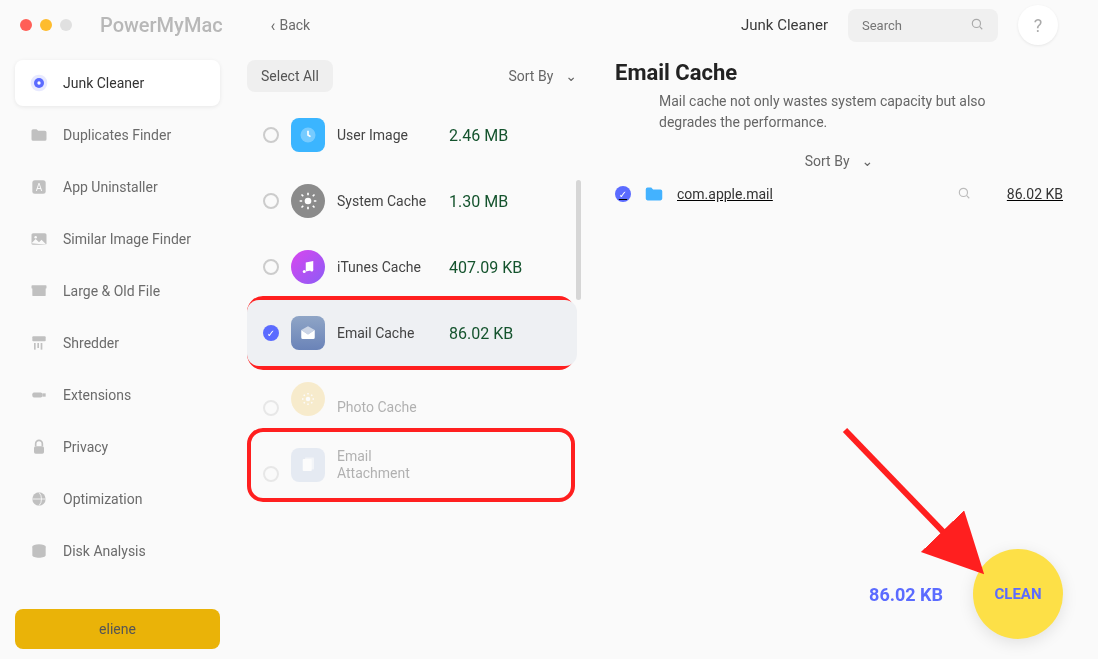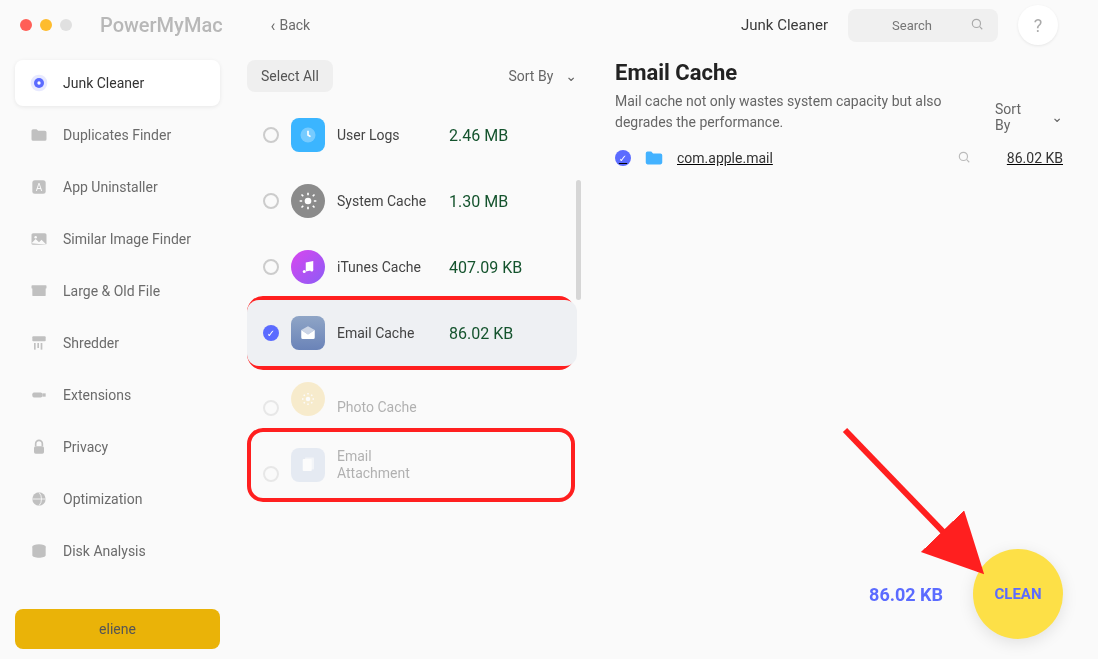--- a/index.html
+++ b/index.html
@@ -10,21 +10,21 @@
     .traffic-light { width: 12px; height: 12px; border-radius: 50%; }
     .tl-red { background: #ff5f57; }
     .tl-yellow { background: #febc2e; }
     .tl-green { background: #e0e0e0; }
     .app-name { margin-left: 20px; color: #b8b8b8; font-size: 20px; font-weight: 500; }
     .back-btn { margin-left: 40px; display: flex; align-items: center; gap: 4px; color: #6b6b6b; font-size: 14px; cursor: pointer; }
     .back-chev { font-size: 16px; }
     .header-section { margin-left: auto; display: flex; align-items: center; gap: 20px; padding-right: 20px; }
     .header-title { color: #3b3b3b; font-size: 15px; }
     .search-box { background: #f0f0f0; border-radius: 8px; padding: 7px 14px; display: flex; align-items: center; gap: 8px; width: 150px; }
-    .search-input { border: none; background: transparent; outline: none; font-size: 13px; color: #888; width: 100px; text-align: center; }
+    .search-input { border: none; background: transparent; outline: none; font-size: 13px; color: #888; width: 100px; }
     .search-icon { color: #aaa; }
     .help-btn { width: 40px; height: 40px; border-radius: 50%; background: #fff; box-shadow: 0 1px 3px rgba(0,0,0,0.08); display: flex; align-items: center; justify-content: center; color: #aaa; font-size: 18px; cursor: pointer; }
 
     .main { display: flex; flex: 1; overflow: hidden; }
     .sidebar { width: 235px; padding: 10px 15px; display: flex; flex-direction: column; gap: 6px; }
     .sidebar-item { display: flex; align-items: center; gap: 14px; padding: 13px 14px; border-radius: 8px; color: #6b6b6b; font-size: 14px; cursor: pointer; }
     .sidebar-item.active { background: #fff; box-shadow: 0 1px 4px rgba(0,0,0,0.08); color: #333; }
     .sidebar-icon { width: 20px; height: 20px; display: flex; align-items: center; justify-content: center; }
     .sidebar-icon svg { width: 20px; height: 20px; fill: #c0c0c0; }
     .sidebar-item.active .sidebar-icon svg.jc { fill: #5b6bff; }
@@ -43,21 +43,21 @@
     .chk.checked { background: #5b6bff; border: none; }
     .chk.checked::after { content: "✓"; color: #fff; font-size: 10px; }
     .cat-icon { width: 34px; height: 34px; border-radius: 8px; display: flex; align-items: center; justify-content: center; color: #fff; }
     .cat-name { flex: 1; color: #444; font-size: 14px; line-height: 1.2; max-width: 100px; }
     .cat-size { color: #14532d; font-size: 16px; }
     .outline-red { position: absolute; border: 4px solid #ff1f1f; border-radius: 16px; left: 0; right: 2px; pointer-events: none; }
     .scrollbar-track { position: absolute; right: 14px; top: 130px; width: 5px; height: 120px; background: #d6d6d6; border-radius: 3px; }
 
     .right { flex: 1; padding: 10px 35px 20px 20px; display: flex; flex-direction: column; position: relative; }
     .right-title { font-size: 22px; font-weight: 700; color: #222; margin-bottom: 6px; }
-    .right-sub-row { display: flex; justify-content: space-between; align-items: flex-end; gap: 20px; }
+    .right-sub-row { display: flex; justify-content: space-between; align-items: center; gap: 20px; flex-direction: column; }
     .right-desc { color: #666; font-size: 14px; line-height: 1.5; max-width: 360px; }
     .file-row { display: flex; align-items: center; gap: 12px; padding: 14px 0; text-decoration: underline; }
     .folder-icon { width: 22px; height: 22px; display: flex; align-items: center; justify-content: center; }
     .file-name { flex: 1; color: #333; font-size: 14px; }
     .magnify { color: #bbb; font-size: 14px; }
     .file-size { color: #333; font-size: 14px; width: 80px; text-align: right; }
     .bottom-bar { position: absolute; bottom: 20px; right: 35px; display: flex; align-items: center; gap: 30px; }
     .total-size { color: #5b6bff; font-weight: 700; font-size: 18px; }
     .clean-btn { width: 90px; height: 90px; border-radius: 50%; background: #fde047; box-shadow: 0 4px 16px rgba(0,0,0,0.1); display: flex; align-items: center; justify-content: center; color: #5b6bff; font-weight: 700; font-size: 15px; cursor: pointer; }
 
@@ -203,21 +203,21 @@
       <div class="cat-list">
 
         <div class="cat-row">
           <span class="chk"></span>
           <div class="cat-icon" style="background:#3bb5ff">
             <svg width="20" height="20" viewBox="0 0 24 24" fill="#fff">
                 <circle cx="12" cy="12" r="9" fill="#fff" opacity="0.3"></circle>
                 <path d="M12 7v5l3 2" stroke="#fff" stroke-width="2" fill="none"></path>
               </svg>
           </div>
-          <span class="cat-name">User Logs</span>
+          <span class="cat-name">User Image</span>
           <span class="cat-size">2.46 MB</span>
         </div>
 
         <div class="cat-row">
           <span class="chk"></span>
           <div class="cat-icon" style="background:#8b8b8b;border-radius:50%">
             <svg width="20" height="20" viewBox="0 0 24 24" fill="#fff">
                 <circle cx="12" cy="12" r="4"></circle>
                 <path d="M12 2v3M12 19v3M4.2 4.2l2.1 2.1M17.7 17.7l2.1 2.1M2 12h3M19 12h3M4.2 19.8l2.1-2.1M17.7 6.3l2.1-2.1" stroke="#fff" stroke-width="2"></path>
               </svg>

